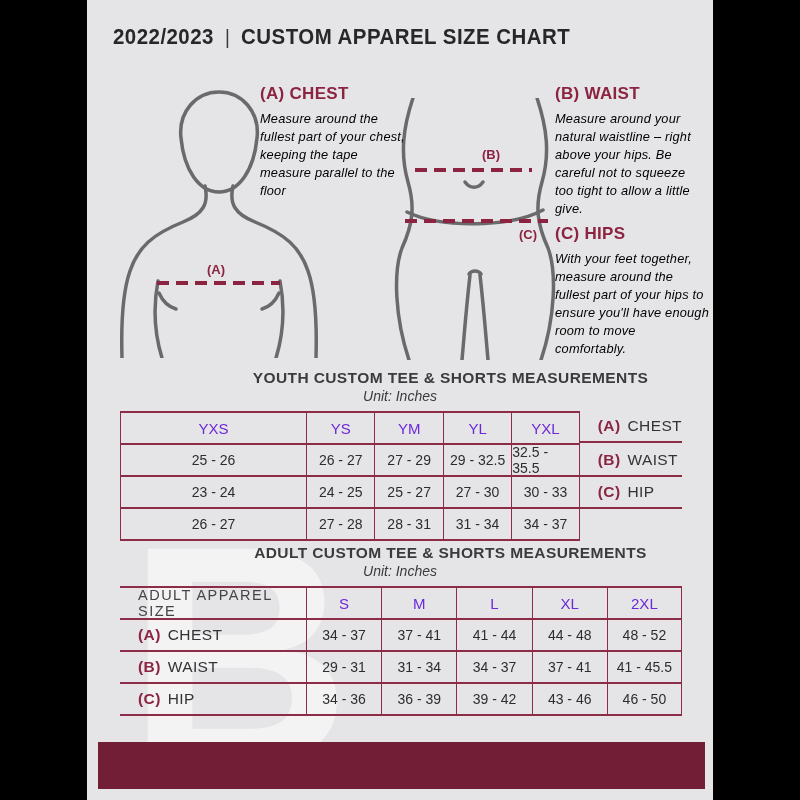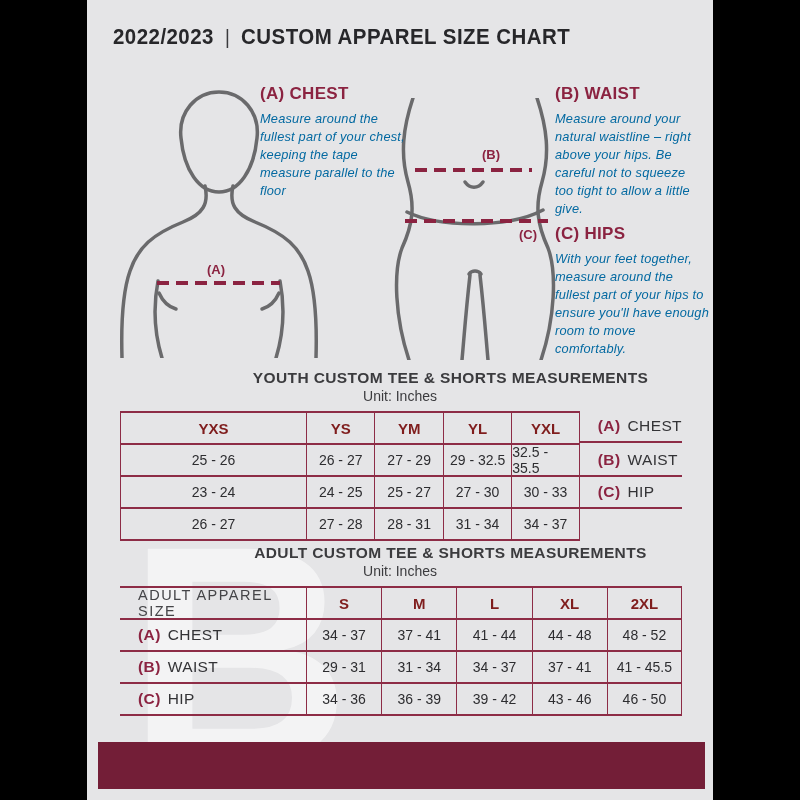--- a/index.html
+++ b/index.html
@@ -28,55 +28,55 @@
     font-size:22px;font-weight:bold;color:#27272a;letter-spacing:0.5px;
   }
   .hdr-sep{font-size:20px;color:#3a3a3d;font-weight:300;padding:0 2px;}
   .brand{left:414px;top:14px;display:flex;align-items:center;gap:10px;}
   .brand-name{
     font-size:15px;font-weight:bold;color:#2b2b2e;letter-spacing:6px;margin-top:10px;
   }
   
   .ins-head{font-size:17px;font-weight:bold;color:#8b2341;letter-spacing:0.3px;}
   .ins-body{
-    font-size:12.8px;font-style:italic;color:#0369a1;line-height:1.4;
+    font-size:12.8px;font-style:italic;color:#000000;line-height:1.4;
     letter-spacing:0.2px;
   }
   
   .dash{
     height:4px;
     background:repeating-linear-gradient(to right,#8b2341 0 12px,transparent 12px 19px);
   }
   .fig-label{font-size:13px;font-weight:bold;color:#8b2341;}
   svg.figure{stroke:#6a6a6c;fill:none;stroke-width:3.5;stroke-linecap:round;}
   
   .sec-title{
     left:0;width:727px;text-align:center;font-size:15.5px;font-weight:bold;
     color:#3b3b3e;letter-spacing:0.4px;
   }
   .sec-unit{
-    left:0;width:626px;text-align:center;font-size:14px;
+    left:0;width:626px;text-align:center;font-size:14px;font-style:italic;
     color:#3b3b3e;
   }
   
   .sizetable{
     left:33px;width:562px;display:grid;
     grid-template-columns:186px repeat(5,1fr);
   }
   .cell{
     height:30px;display:flex;align-items:center;justify-content:center;
     border-bottom:2px solid #8d2c46;font-size:14px;color:#2d2d30;
     background:transparent;
   }
   .cell.top{border-top:2px solid #8d2c46;}
   .cell.vline{border-left:1.5px solid #8d2c46;}
   .cell.vright{border-right:1.5px solid #8d2c46;}
   .cell.labelcol{justify-content:flex-start;padding-left:18px;}
   .t-label-header{font-size:14.5px;letter-spacing:1.5px;color:#454548;}
-  .t-size{font-weight:bold;font-size:15px;color:#7f1d1d;}
+  .t-size{font-weight:normal;font-size:15px;color:#6d28d9;}
   .t-rowlabel{font-size:15.5px;color:#333336;letter-spacing:0.4px;}
   .t-rowlabel .pfx{font-weight:bold;color:#8b2341;margin-right:7px;}
   
   .footer-bar{
     left:11px;top:742px;width:607px;height:47px;background:#731e37;z-index:2;
   }
 </style>
 </head>
 <body>
 

